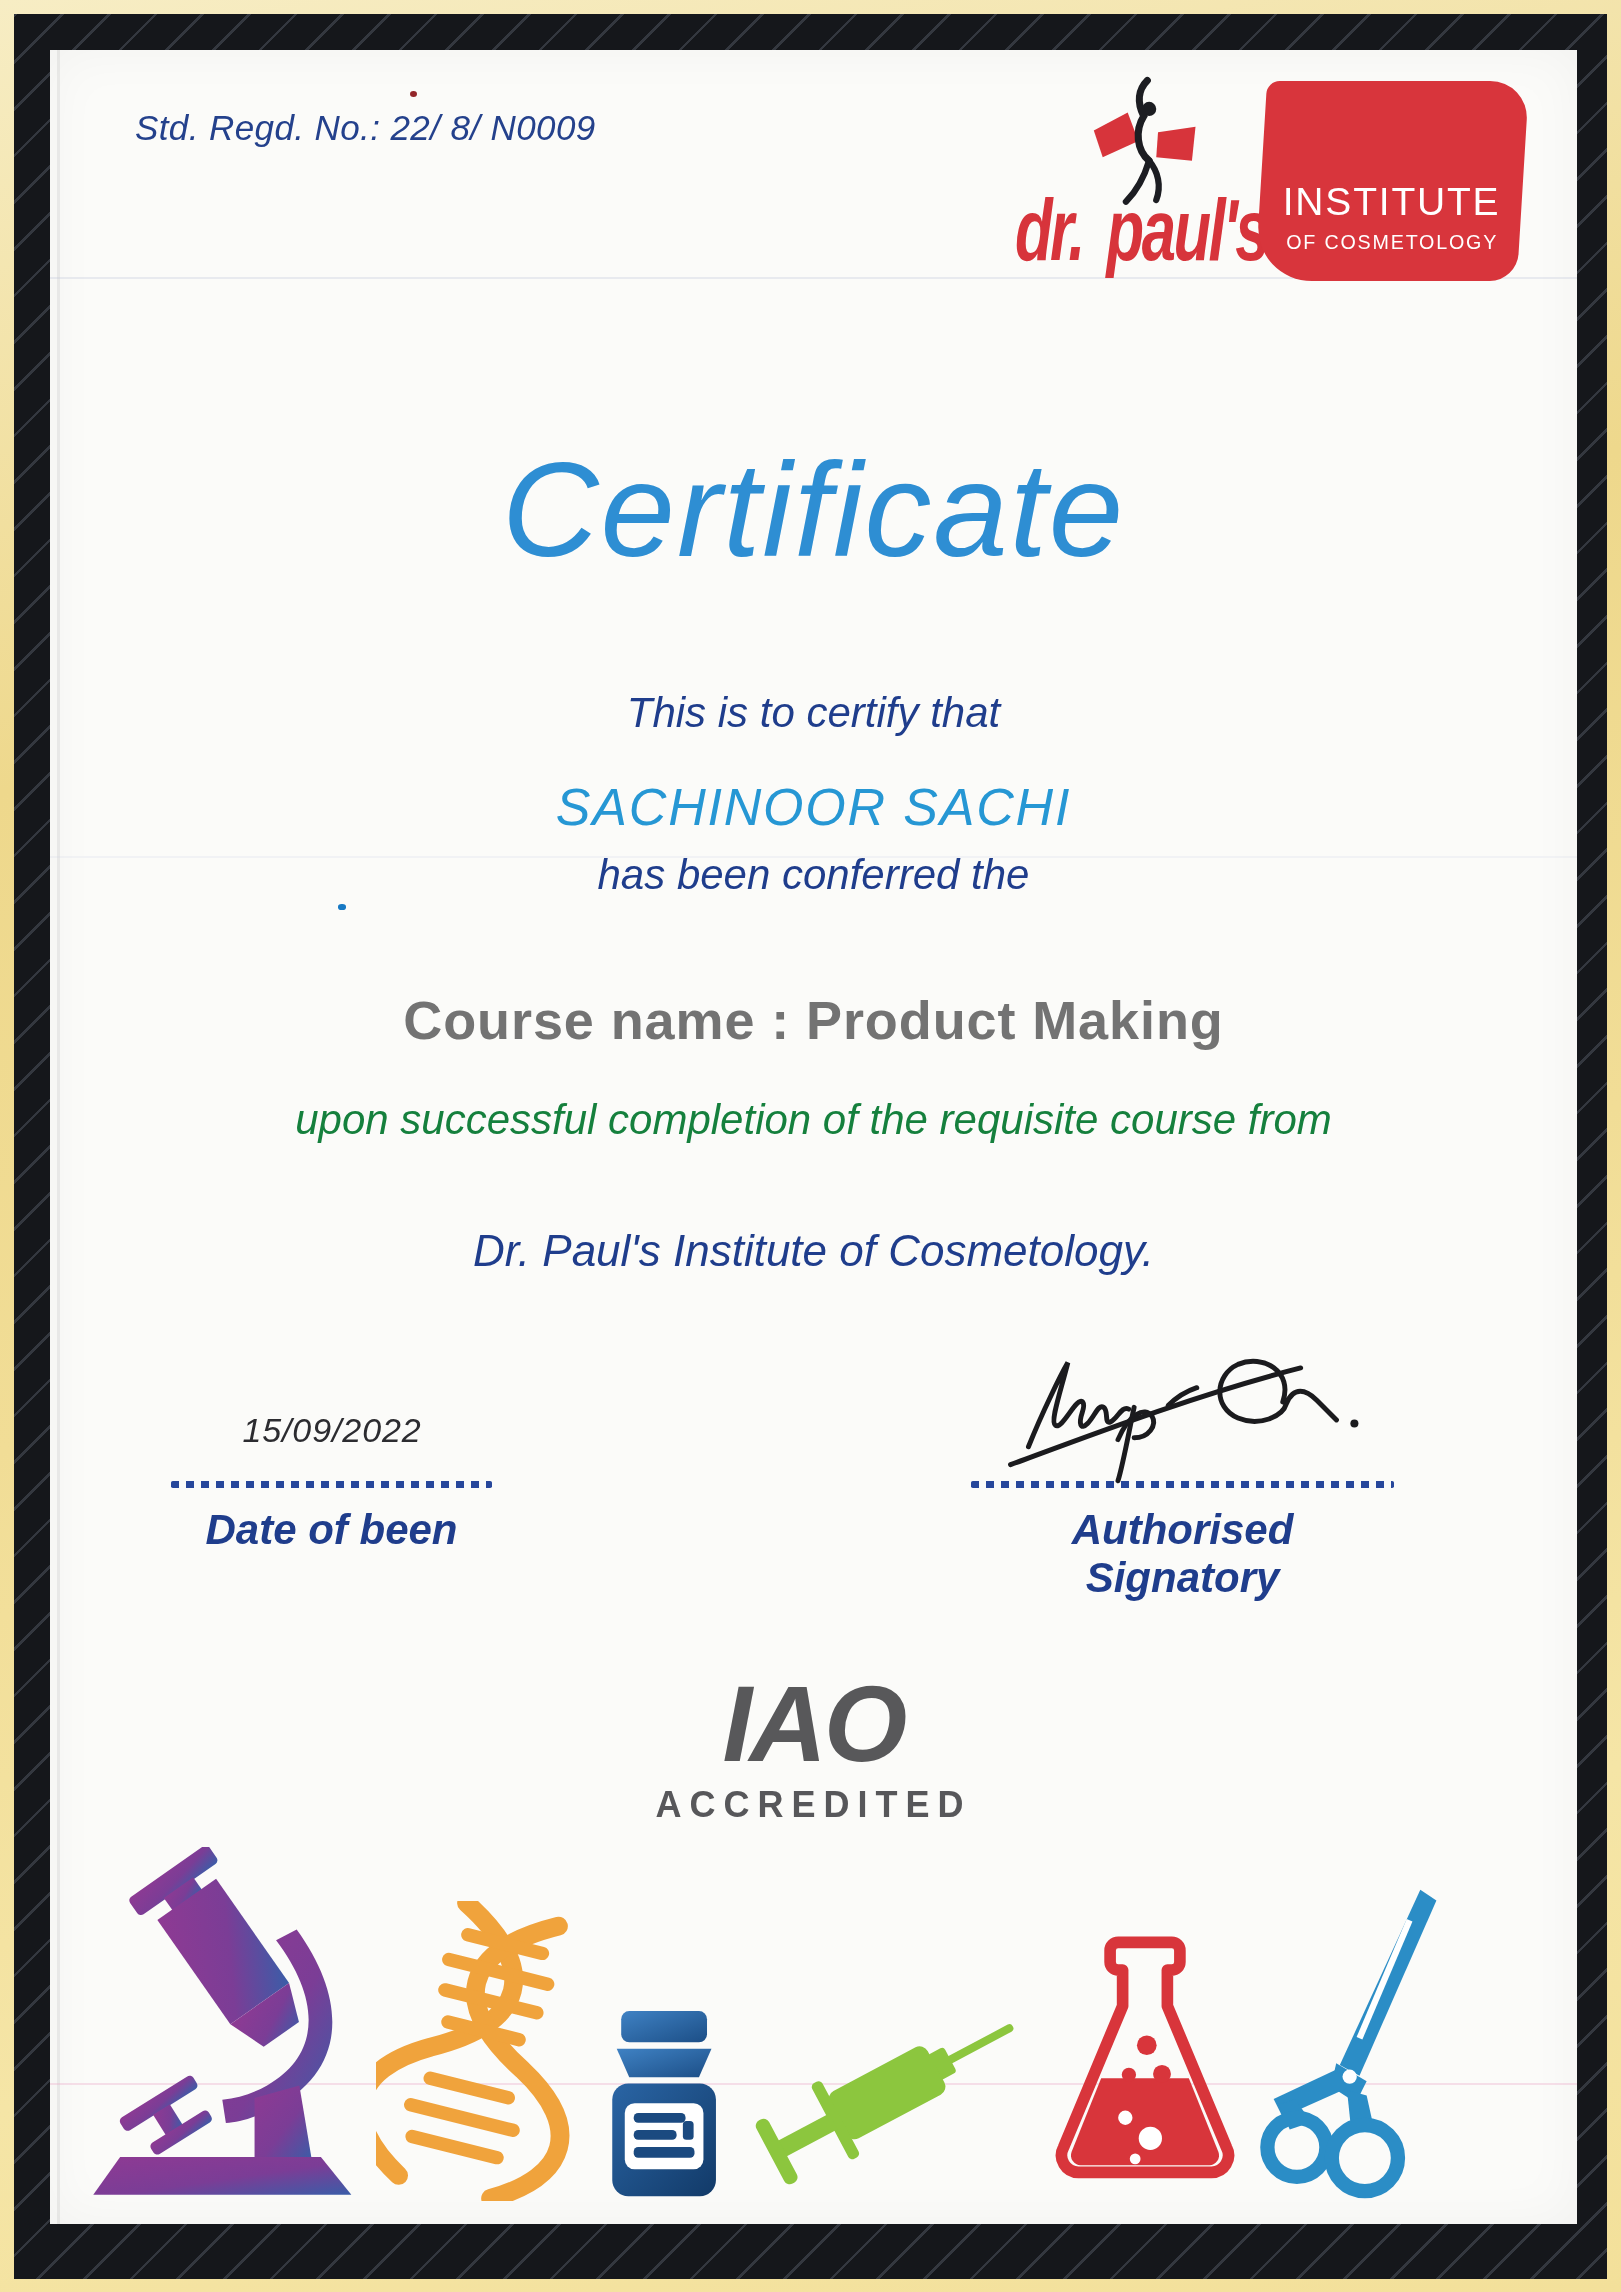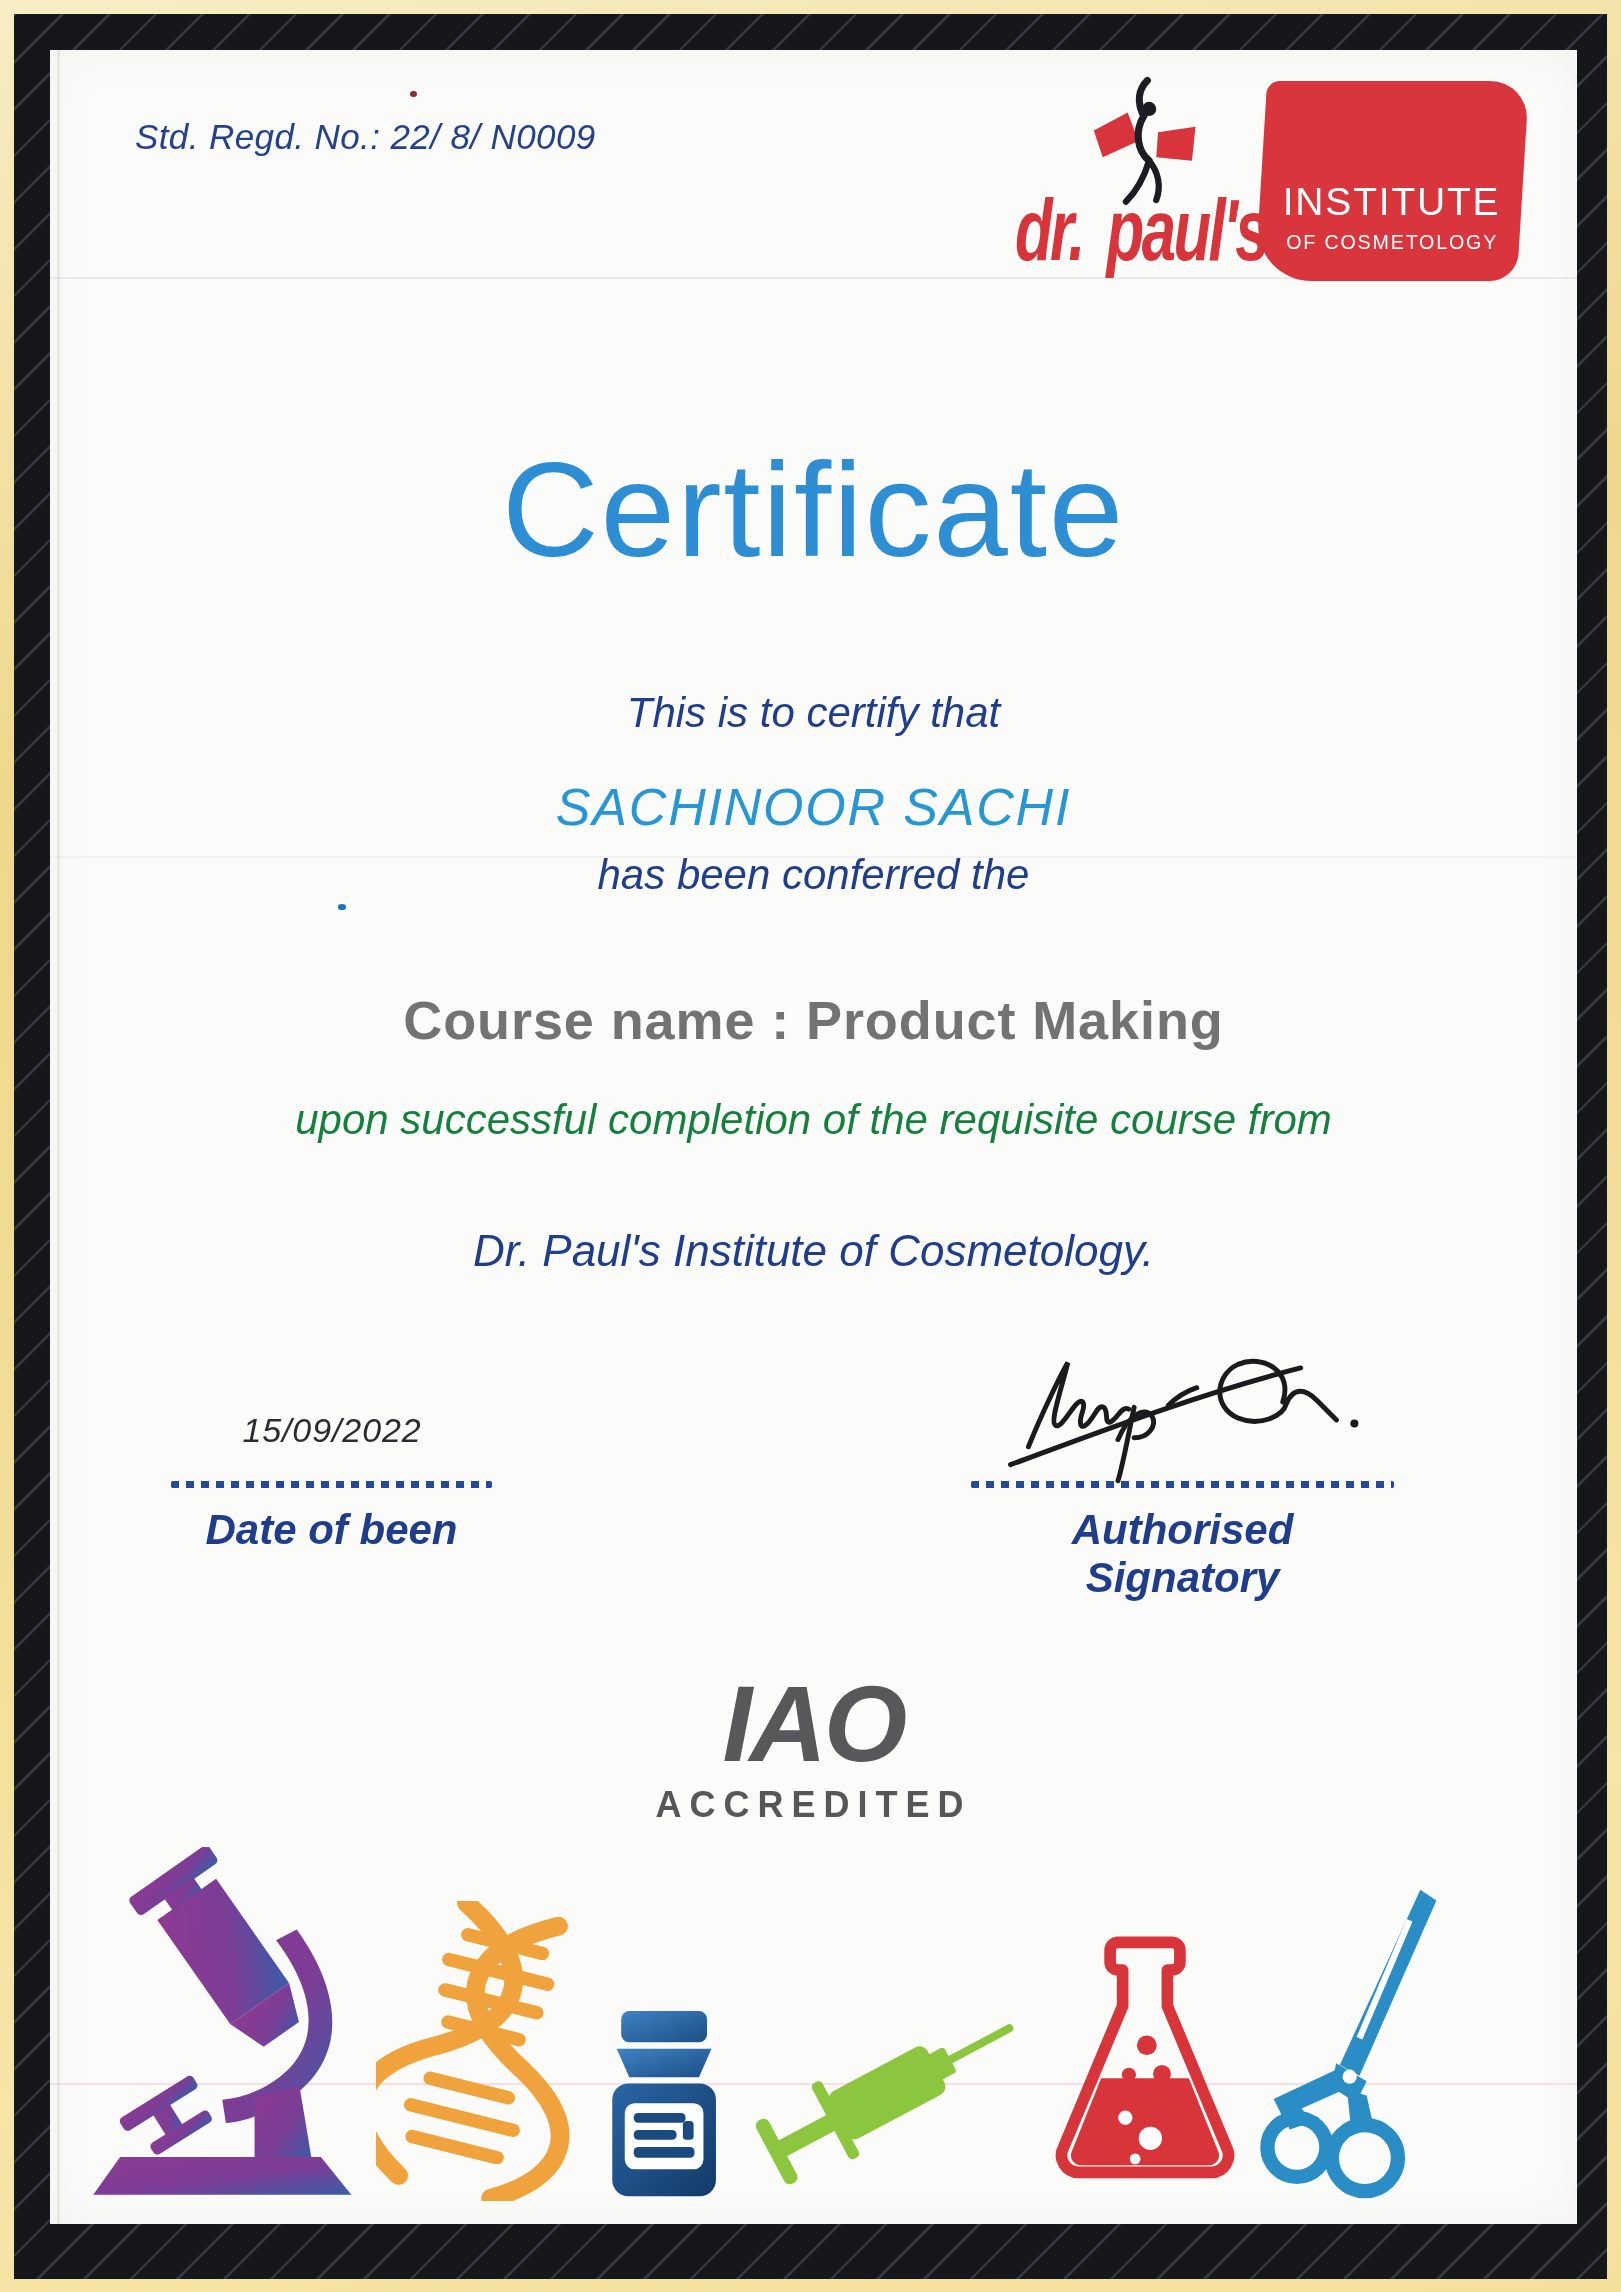--- a/index.html
+++ b/index.html
@@ -17,40 +17,40 @@
   .paper-crease{position:absolute;left:7.2px;top:0;bottom:0;width:2.7px;background:rgba(120,120,125,.12);}
   .scan-line{position:absolute;left:0;right:0;height:1.8px;}
   .scan1{top:227px;background:rgba(190,195,215,.30);}
   .scan2{top:806px;background:rgba(200,205,225,.18);}
   .scan3{top:2033px;background:rgba(235,170,200,.35);}
   .speck{position:absolute;border-radius:50%;}
   .speck-red{left:360px;top:41px;width:7.2px;height:6.3px;background:#93262a;}
   .speck-blue{left:288px;top:854px;width:8px;height:6.3px;background:#1779c4;border-radius:45%;}
 
   
-  .regno{position:absolute;left:85px;top:67px;font-size:35px;font-style:italic;
+  .regno{position:absolute;left:85px;top:58px;font-size:35px;font-style:italic;
     color:#24418c;letter-spacing:0.4px;}
   .brand{position:absolute;left:965px;top:25px;width:251px;height:211px;}
   .dancer{position:absolute;left:77px;top:0;}
   .wordmark{position:absolute;left:0;bottom:5.4px;white-space:nowrap;
     font-size:88px;font-weight:700;font-style:italic;color:#d7343b;
     letter-spacing:-3.6px;transform:scaleX(.70);transform-origin:left bottom;}
   .wordmark .gap{display:inline-block;width:34px;}
   .rmark{font-size:23px;font-style:normal;letter-spacing:0;vertical-align:top;
     position:relative;top:1.8px;left:5.4px;}
   .inst-box{position:absolute;left:1211px;top:31px;width:262px;height:200px;
     background:#d8353c;border-radius:12.5px 39px 27px 57px;transform:skewX(-3.5deg);
     display:flex;flex-direction:column;justify-content:flex-end;align-items:flex-end;
     padding:0 21.5px 27px 18px;box-sizing:border-box;}
   .inst-line1{font-size:39px;color:#fff;letter-spacing:1.8px;font-weight:400;transform:skewX(3.5deg);}
   .inst-line2{font-size:19.7px;color:#fff;letter-spacing:1.8px;margin-top:7.2px;transform:skewX(3.5deg);}
 
   
   .cline{position:absolute;left:0;width:100%;text-align:center;}
-  .title{top:383px;font-size:134px;font-weight:400;color:#2e8ed3;letter-spacing:1.8px;}
+  .title{top:383px;font-size:134px;font-style:italic;font-weight:400;color:#2e8ed3;letter-spacing:1.8px;}
   .intro{top:639px;font-size:42px;font-style:italic;color:#1f3d8c;}
   .recipient{top:727px;font-size:52px;font-style:italic;color:#2697d4;letter-spacing:1.8px;}
   .conferred{top:801px;font-size:42px;font-style:italic;color:#1f3d8c;}
   .course{top:939px;font-size:54px;font-weight:700;color:#737373;letter-spacing:0.9px;}
   .completion{top:1046px;font-size:42px;font-style:italic;color:#15803d;}
   .institution{top:1176px;font-size:44px;font-style:italic;color:#1f3d8c;}
 
   
   .sig-svg{position:absolute;left:948px;top:1282px;}
   .date-text{position:absolute;left:121px;top:1361px;width:322px;text-align:center;

